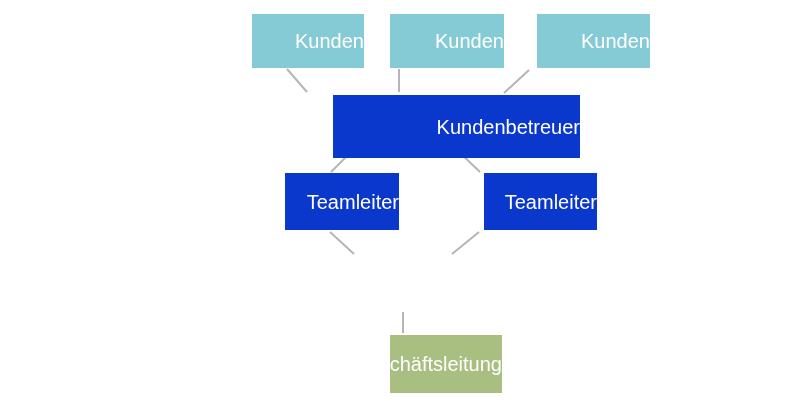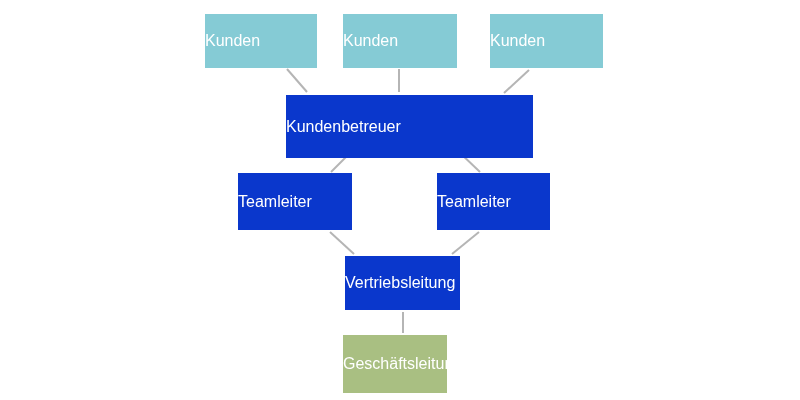--- a/index.html
+++ b/index.html
@@ -19,40 +19,41 @@
     position: absolute;
     left: 0;
     top: 0;
     width: 800px;
     height: 400px;
   }
   .node {
     position: absolute;
     display: flex;
     align-items: center;
-    justify-content: flex-start;
+    justify-content: flex-end;
     color: #ffffff;
-    font-size: 16px;
+    font-size: 20px;
     line-height: 1;
     text-align: center;
     box-sizing: border-box;
+    margin-left: 47px;
   }
   .node.teal  { background: #85cbd5; }
   .node.blue  { background: #0a37cc; }
   .node.green { background: #a9bf82; }
 
   
   #n-kunden-1        { left: 205px; top: 14px;  width: 112px; height: 54px; }
   #n-kunden-2        { left: 343px; top: 14px;  width: 114px; height: 54px; }
   #n-kunden-3        { left: 490px; top: 14px;  width: 113px; height: 54px; }
   #n-kundenbetreuer  { left: 286px; top: 95px;  width: 247px; height: 63px; }
   #n-teamleiter-1    { left: 238px; top: 173px; width: 114px; height: 57px; }
   #n-teamleiter-2    { left: 437px; top: 173px; width: 113px; height: 57px; }
   #n-vertriebsleitung{ left: 345px; top: 256px; width: 115px; height: 54px; }
-  #n-geschaeftsleitung{ left: 343px; top: 335px; width: 104px; height: 58px; }
+  #n-geschaeftsleitung{ left: 343px; top: 335px; width: 112px; height: 58px; }
 </style>
 </head>
 <body>
 
 <div class="canvas">
 
   <svg class="edges-layer" viewBox="0 0 800 400" xmlns="http://www.w3.org/2000/svg">
     <line x1="287" y1="69" x2="307" y2="92" stroke="#b5b5b5" stroke-width="2"></line>
     <line x1="399" y1="69" x2="399" y2="92" stroke="#b5b5b5" stroke-width="2"></line>
     <line x1="529" y1="70" x2="504" y2="93" stroke="#b5b5b5" stroke-width="2"></line>
@@ -80,21 +81,18 @@
   </div>
 
   <div class="node blue" id="n-teamleiter-1">
     <span>Teamleiter</span>
   </div>
 
   <div class="node blue" id="n-teamleiter-2">
     <span>Teamleiter</span>
   </div>
 
-  <div class="node blue" id="n-vertriebsleitung">
-    <span>Vertriebsleitung</span>
-  </div>
 
   <div class="node green" id="n-geschaeftsleitung">
     <span>Geschäftsleitung</span>
   </div>
 
 </div>
 
 </body></html>

